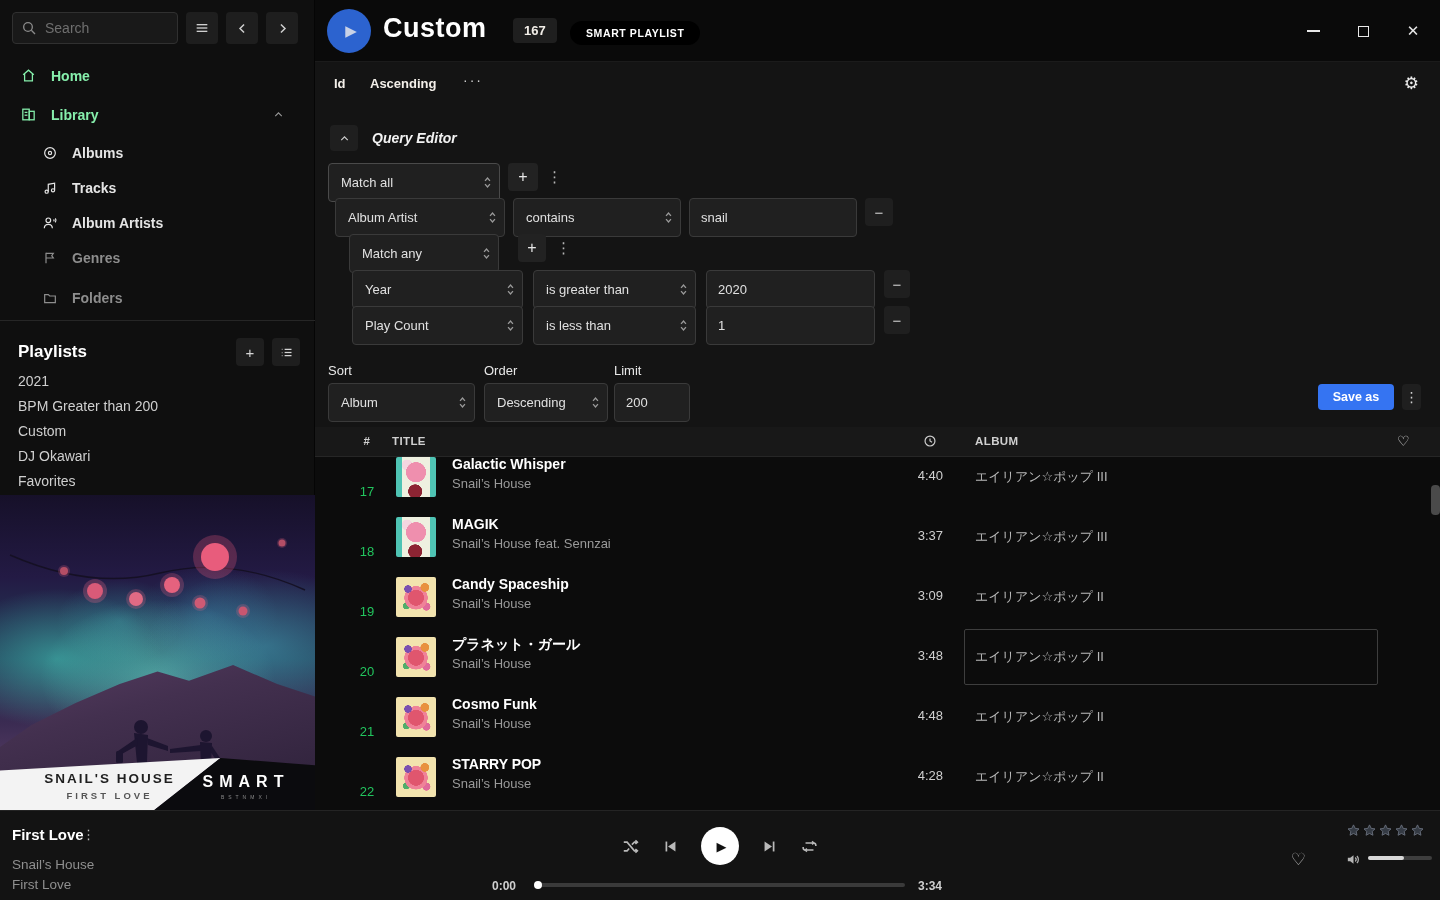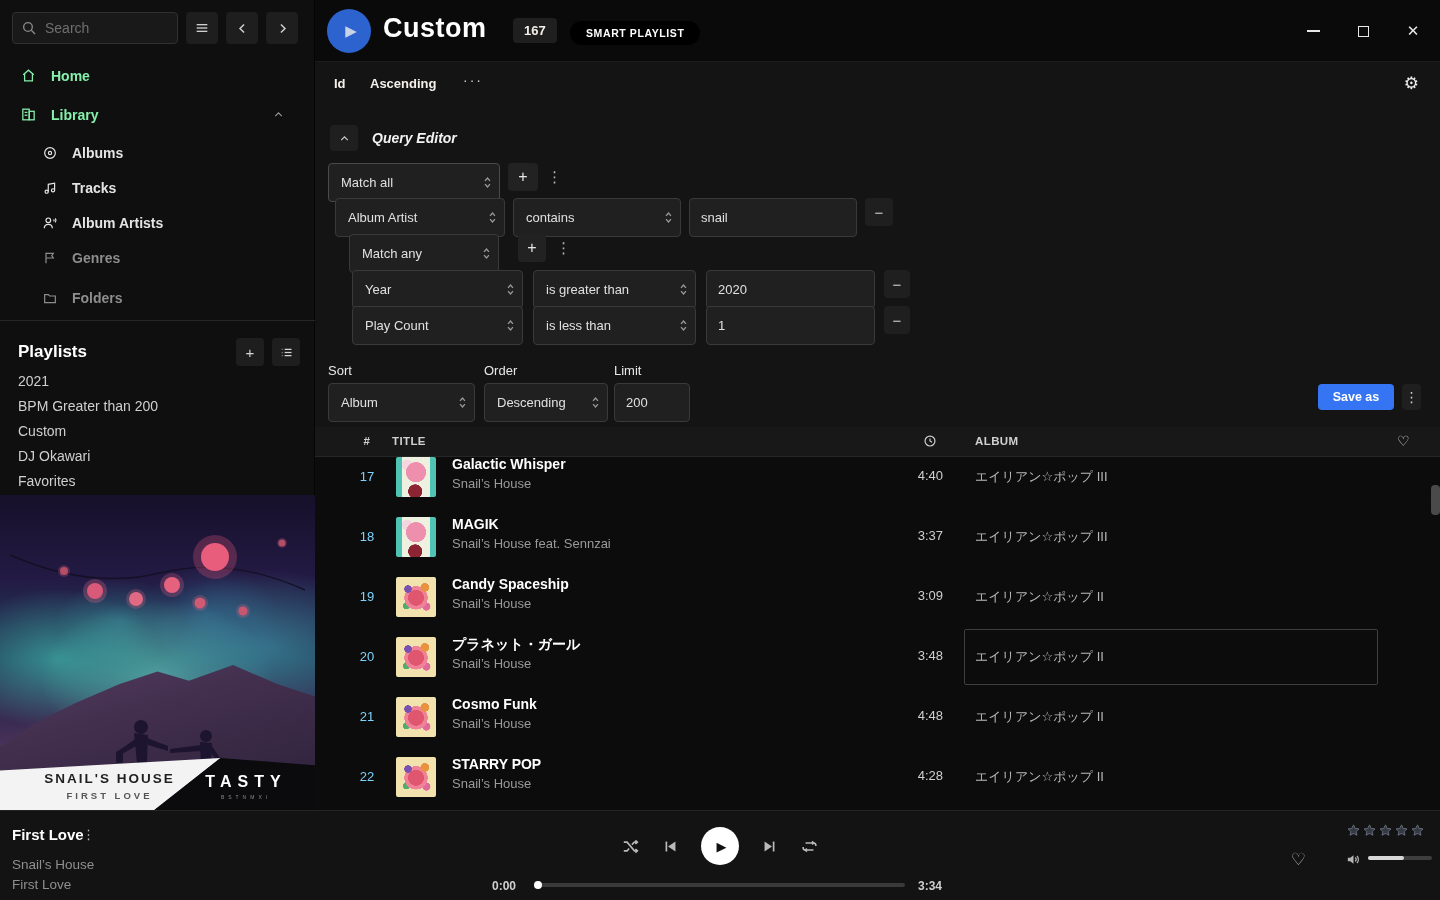--- a/index.html
+++ b/index.html
@@ -107,21 +107,21 @@
   .t-head { position:absolute; left:0; top:427px; width:1125px; height:30px; background:#181818;
     border-bottom:1px solid #262626; color:#d0d0d0; font-size:11.5px; font-weight:700; letter-spacing:.4px; }
   .t-head .c-num { position:absolute; left:40px; top:8px; width:24px; text-align:center; }
   .t-head .c-title { position:absolute; left:77px; top:8px; }
   .t-head .c-clock { position:absolute; left:600px; top:7px; width:30px; text-align:center; color:#cfcfcf; }
   .t-head .c-album { position:absolute; left:660px; top:8px; }
   .t-head .c-heart { position:absolute; right:30px; top:6px; color:#cfcfcf; font-size:14px; }
   .t-body { position:absolute; left:0; top:457px; width:1125px; height:353px; background:#0c0c0c; overflow:hidden; }
   .t-rows { position:absolute; left:0; top:-10px; width:1125px; }
   .t-row { position:relative; width:1125px; height:60px; cursor:pointer; }
-  .r-num { position:absolute; left:40px; top:22px; width:24px; text-align:center; color:#7dd3fc; font-size:13px; }
+  .r-num { position:absolute; left:40px; top:37px; width:24px; text-align:center; color:#22c55e; font-size:13px; }
   .r-art { position:absolute; left:81px; top:10px; width:40px; height:40px; border-radius:2px; }
   .art-3 { background:
       radial-gradient(circle at 50% 38%, #ef8fae 0 31%, transparent 32%),
       radial-gradient(circle at 48% 86%, #8c2433 0 17%, transparent 18%),
       radial-gradient(circle at 28% 20%, #f5d6e0 0 12%, transparent 13%),
       linear-gradient(90deg, #4fc4b4 0 16%, #eef0e0 16% 84%, #4fc4b4 84%); }
   .art-2 { background:
       radial-gradient(circle at 30% 30%, #7a4fb0 0 9%, transparent 10%),
       radial-gradient(circle at 72% 26%, #e8913f 0 10%, transparent 11%),
       radial-gradient(circle at 50% 52%, #e0566e 0 27%, #ef8298 28% 40%, transparent 41%),
@@ -313,21 +313,21 @@
           <path d="M212 251 L222 266 L218 268 L210 256 Z"></path>
           <rect x="116" y="256" width="7" height="12" rx="1.5"></rect>
           <rect x="218" y="264" width="7" height="12" rx="1.5"></rect>
         </g>
       </svg>
       <div class="cover-band">
         <div class="band-white"></div>
         <div class="band-black"></div>
         <div class="band-artist">SNAIL'S HOUSE</div>
         <div class="band-album">FIRST LOVE</div>
-        <div class="band-label">TASTY</div>
+        <div class="band-label">SMART</div>
         <div class="band-label-sub">BSTNMXI</div>
       </div>
     </div>
   </aside>
 
   <main class="main">
     <header class="titlebar">
       <button class="play-circle">
           <span>▶</span>
         </button>

